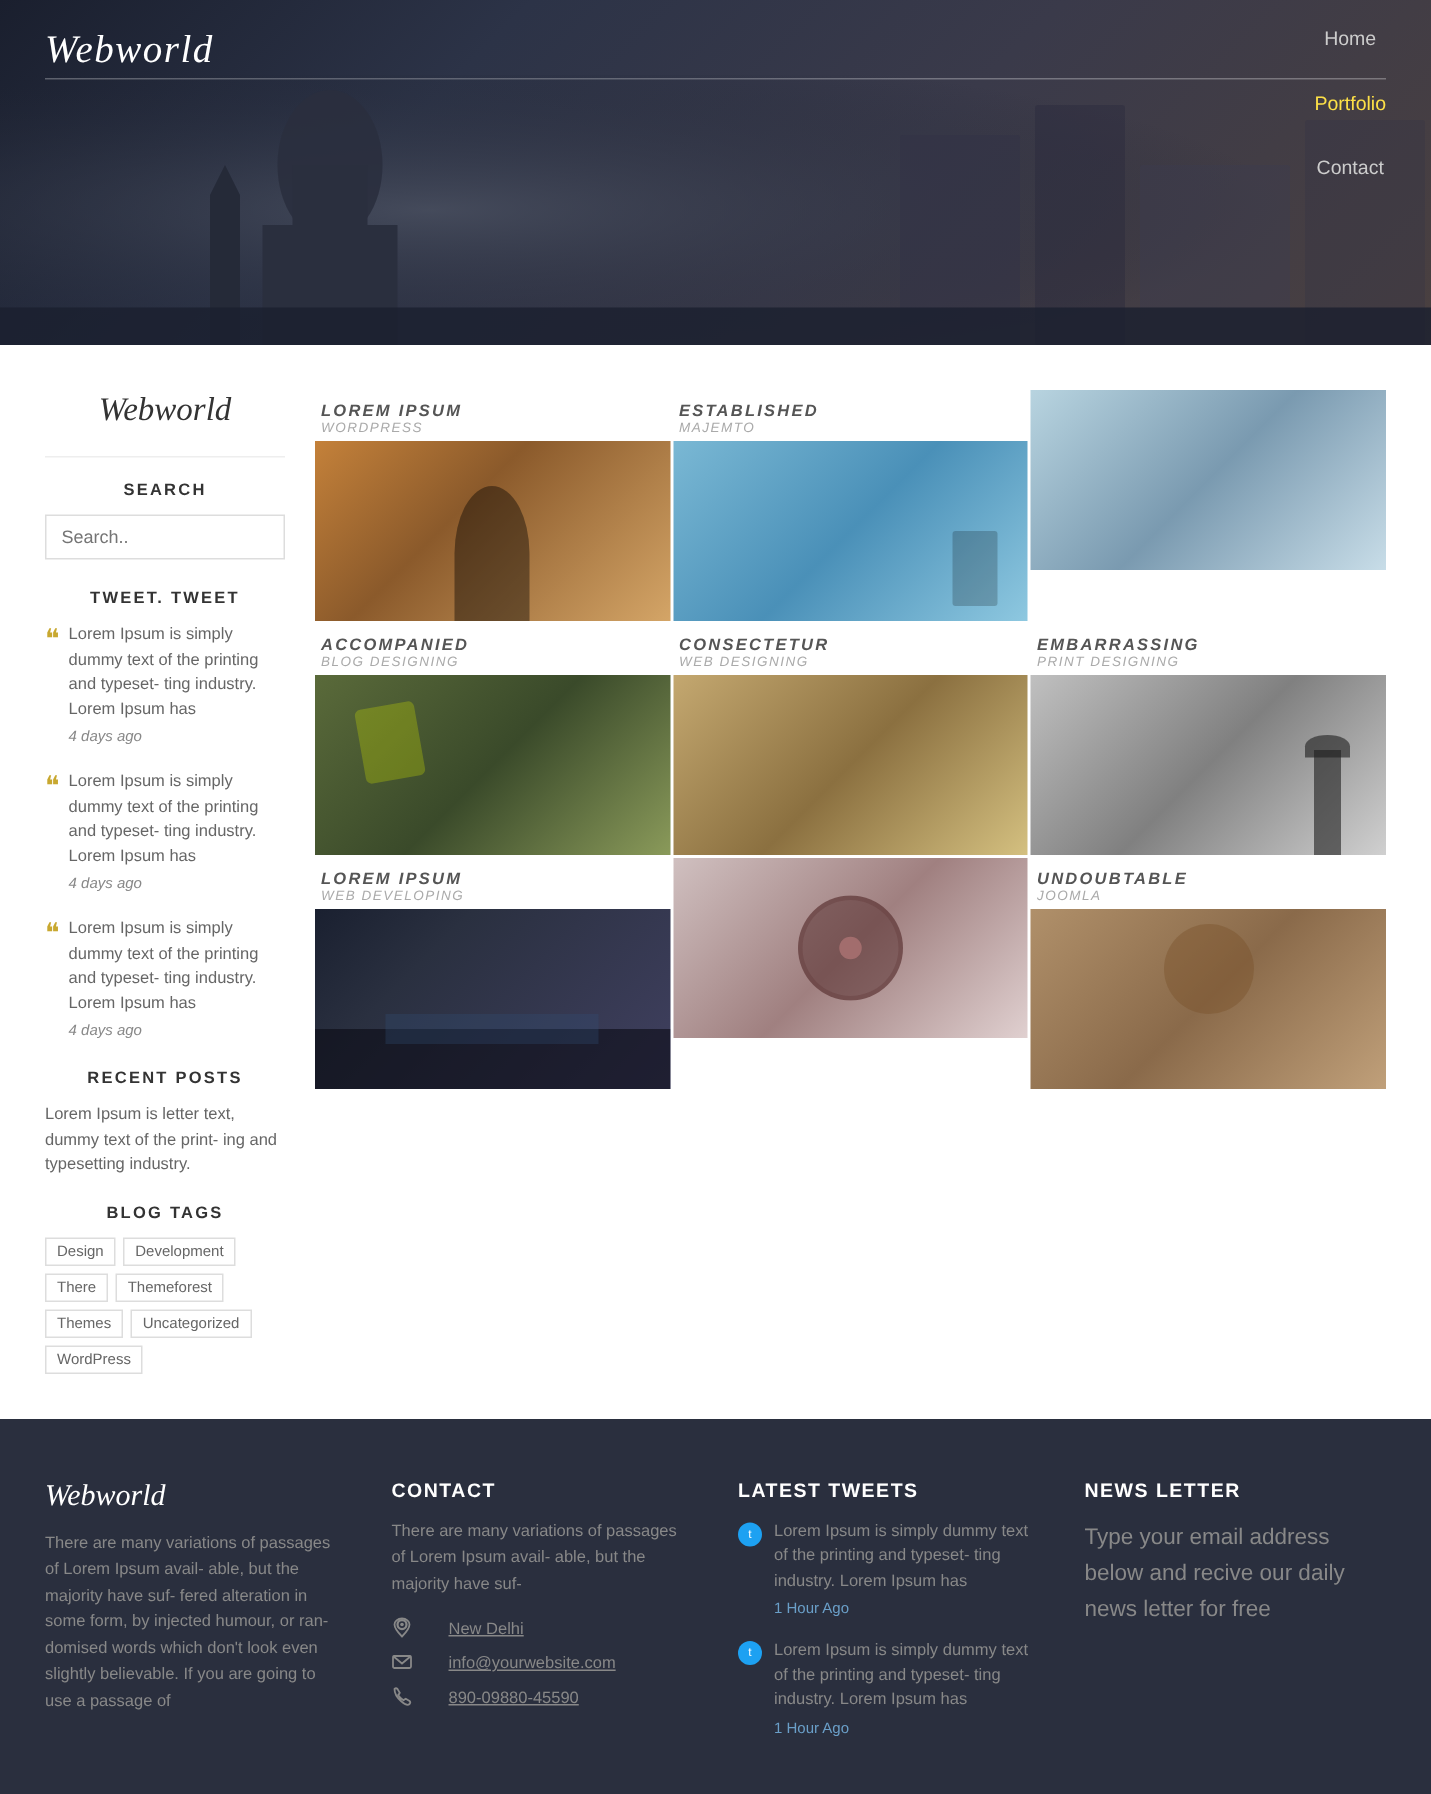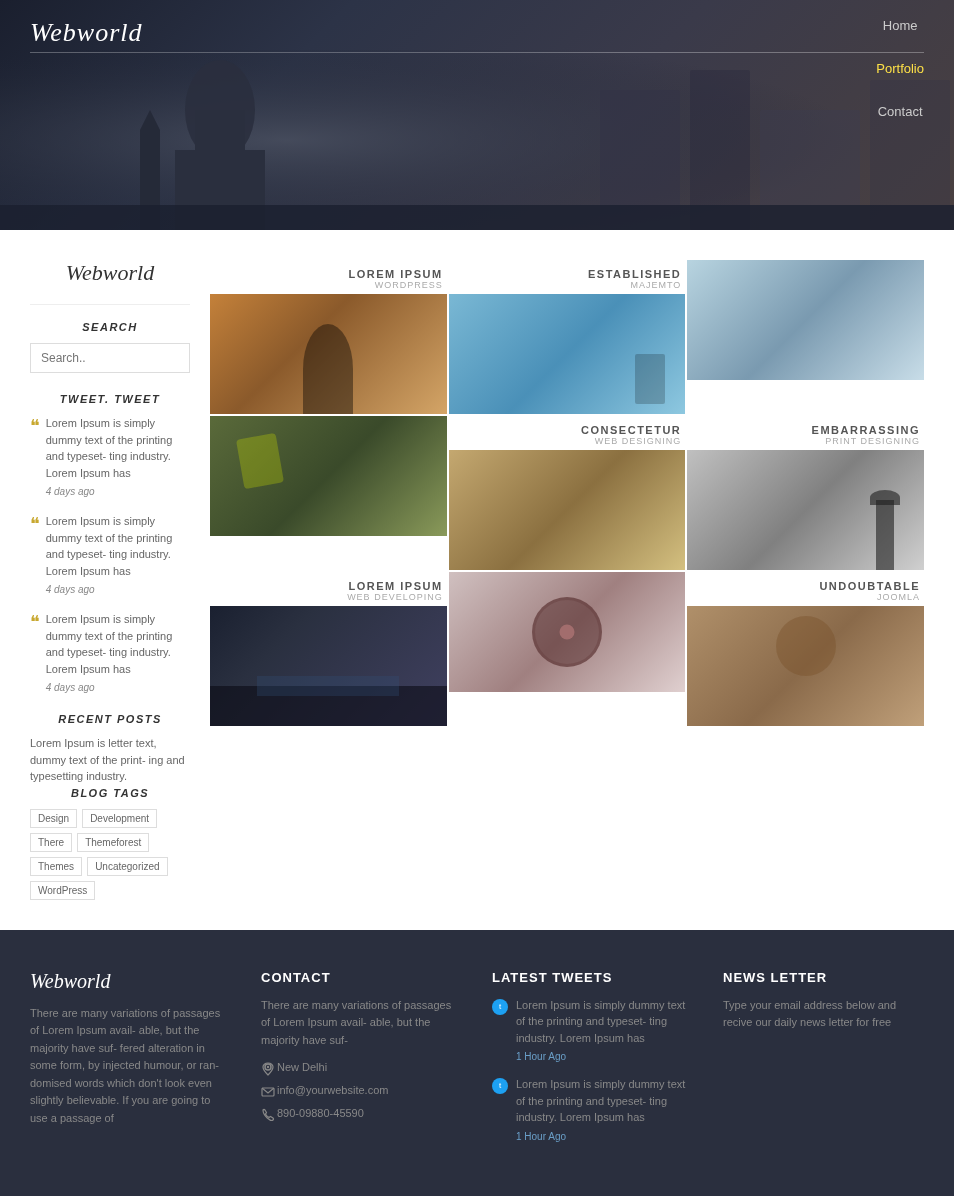--- a/index.html
+++ b/index.html
@@ -17,37 +17,37 @@
     .header-silhouette { position: absolute; bottom: 0; left: 0; right: 0; height: 180px; z-index: 1; }
     .header nav { z-index: 2; position: relative; }
     .logo-wrap { z-index: 2; position: relative; }
 
     
     .main-wrapper { background: #fff; display: flex; gap: 0; padding: 30px; }
 
     
     .sidebar { width: 180px; flex-shrink: 0; padding-right: 20px; }
     .sidebar-logo { font-family: Georgia, serif; font-style: italic; font-size: 22px; color: #333; text-align: center; margin-bottom: 18px; display: block; }
-    .sidebar-section-title { font-size: 11px; font-weight: bold; letter-spacing: 1.5px; color: #333; text-align: center; margin-bottom: 10px; text-transform: uppercase; font-style: italic; }
+    .sidebar-section-title { font-size: 11px; font-weight: bold; letter-spacing: 1.5px; color: #333; text-align: center; margin-bottom: 10px; text-transform: uppercase; }
     .search-input { width: 100%; border: 1px solid #ddd; padding: 7px 10px; font-size: 12px; color: #aaa; outline: none; margin-bottom: 20px; }
     .tweet-section { margin-bottom: 18px; }
     .tweet-item { display: flex; gap: 6px; margin-bottom: 14px; font-size: 11px; color: #666; line-height: 1.5; }
     .tweet-quote { color: #c8a830; font-size: 18px; font-family: Georgia, serif; line-height: 1; margin-top: 2px; flex-shrink: 0; }
     .tweet-time { color: #888; font-size: 10px; font-style: italic; display: block; margin-top: 3px; }
-    .recent-posts-section { margin-bottom: 2px; }
+    .recent-posts-section { margin-bottom: 18px; }
     .recent-post-text { font-size: 11px; color: #666; line-height: 1.5; }
     .blog-tags-section { }
     .tag-cloud { display: flex; flex-wrap: wrap; gap: 5px; margin-top: 6px; }
     .tag { font-size: 10px; border: 1px solid #ddd; padding: 3px 7px; color: #666; cursor: pointer; }
 
     
     .portfolio { flex: 1; }
     .portfolio-grid { display: grid; grid-template-columns: 1fr 1fr 1fr; gap: 2px; }
     .portfolio-item { }
-    .portfolio-item-header { text-align: right; padding: 8px 4px 4px; }
+    .portfolio-item-header { text-align: left; padding: 8px 4px 4px; font-style: italic; }
     .portfolio-item-title { font-size: 11px; letter-spacing: 1.5px; color: #555; font-weight: bold; text-transform: uppercase; }
     .portfolio-item-subtitle { font-size: 9px; letter-spacing: 1px; color: #aaa; text-transform: uppercase; }
 
     
     .img-placeholder { width: 100%; height: 120px; display: block; }
     .img-1 { background: linear-gradient(135deg, #c4813a 0%, #8b5a2b 40%, #d4a567 100%); }
     .img-2 { background: linear-gradient(135deg, #7ab8d4 0%, #4a90b8 50%, #8ec8e0 100%); }
     .img-3 { background: linear-gradient(135deg, #b8d4e0 0%, #7a9ab0 50%, #c8dde8 100%); }
     .img-4 { background: linear-gradient(135deg, #5a6a3a 0%, #3a4a2a 50%, #8a9a5a 100%); }
     .img-5 { background: linear-gradient(135deg, #c4a870 0%, #8b7040 50%, #d4c080 100%); }
@@ -55,26 +55,26 @@
     .img-7 { background: linear-gradient(135deg, #1a2030 0%, #2a3040 30%, #404060 100%); }
     .img-8 { background: linear-gradient(135deg, #d0c0c0 0%, #a08080 50%, #e0d0d0 100%); }
     .img-9 { background: linear-gradient(135deg, #b0906a 0%, #8a6a4a 50%, #c0a07a 100%); }
 
     
     .footer { background: #2a2f3e; color: #aaa; padding: 40px 30px 20px; }
     .footer-grid { display: grid; grid-template-columns: 1fr 1fr 1fr 1fr; gap: 30px; margin-bottom: 30px; }
     .footer-logo { font-family: Georgia, serif; font-style: italic; font-size: 20px; color: #fff; display: block; margin-bottom: 12px; }
     .footer-desc { font-size: 11px; color: #888; line-height: 1.6; }
     .footer-col-title { font-size: 13px; color: #fff; letter-spacing: 1px; text-transform: uppercase; margin-bottom: 12px; font-weight: bold; }
-    .footer-contact-item { display: flex; align-items: flex-start; gap: 2px; margin-bottom: 8px; font-size: 11px; color: #888; }
+    .footer-contact-item { display: flex; align-items: flex-end; gap: 24px; margin-bottom: 8px; font-size: 11px; color: #888; text-decoration: underline; }
     .footer-icon { width: 14px; height: 14px; flex-shrink: 0; margin-top: 1px; }
     .footer-tweet { display: flex; gap: 8px; margin-bottom: 12px; font-size: 11px; color: #888; line-height: 1.5; }
     .footer-tweet-icon { width: 16px; height: 16px; background: #1da1f2; border-radius: 50%; flex-shrink: 0; margin-top: 2px; }
     .footer-tweet-time { color: #6a9fc8; font-size: 10px; display: block; margin-top: 3px; }
-    .newsletter-desc { font-size: 11px; color: #888; line-height: 1.6; margin-bottom: 12px; }
+    .newsletter-desc { font-size: 15px; color: #888; line-height: 1.6; margin-bottom: 12px; }
     .newsletter-form { display: flex; gap: 0; }
     .newsletter-input { flex: 1; padding: 8px 10px; font-size: 11px; background: #3a3f4e; border: 1px solid #4a4f5e; color: #aaa; outline: none; }
     .newsletter-btn { padding: 8px 12px; background: #c8a830; color: #fff; font-size: 12px; font-weight: bold; border: none; cursor: pointer; }
 
     .divider { border: none; border-top: 1px solid #eee; margin: 0 0 16px 0; }
   </style>
 </head>
 <body>
 
 <header class="header">
@@ -190,20 +190,24 @@
         <div class="img-placeholder img-2" style="position:relative;overflow:hidden;">
           <div style="position:absolute;bottom:10px;right:20px;width:30px;height:50px;background:rgba(0,0,0,0.2);border-radius:2px;"></div>
         </div>
       </div>
 
       <div class="portfolio-item">
         <div class="img-placeholder img-3"></div>
       </div>
 
       <div class="portfolio-item">
+        <div class="portfolio-item-header">
+          <div class="portfolio-item-title">ACCOMPANIED</div>
+          <div class="portfolio-item-subtitle">BLOG DESIGNING</div>
+        </div>
         <div class="img-placeholder img-4" style="position:relative;overflow:hidden;">
           <div style="position:absolute;top:20px;left:30px;width:40px;height:50px;background:rgba(200,220,0,0.3);border-radius:4px;transform:rotate(-10deg);"></div>
         </div>
       </div>
 
       <div class="portfolio-item">
         <div class="portfolio-item-header">
           <div class="portfolio-item-title">CONSECTETUR</div>
           <div class="portfolio-item-subtitle">WEB DESIGNING</div>
         </div>

